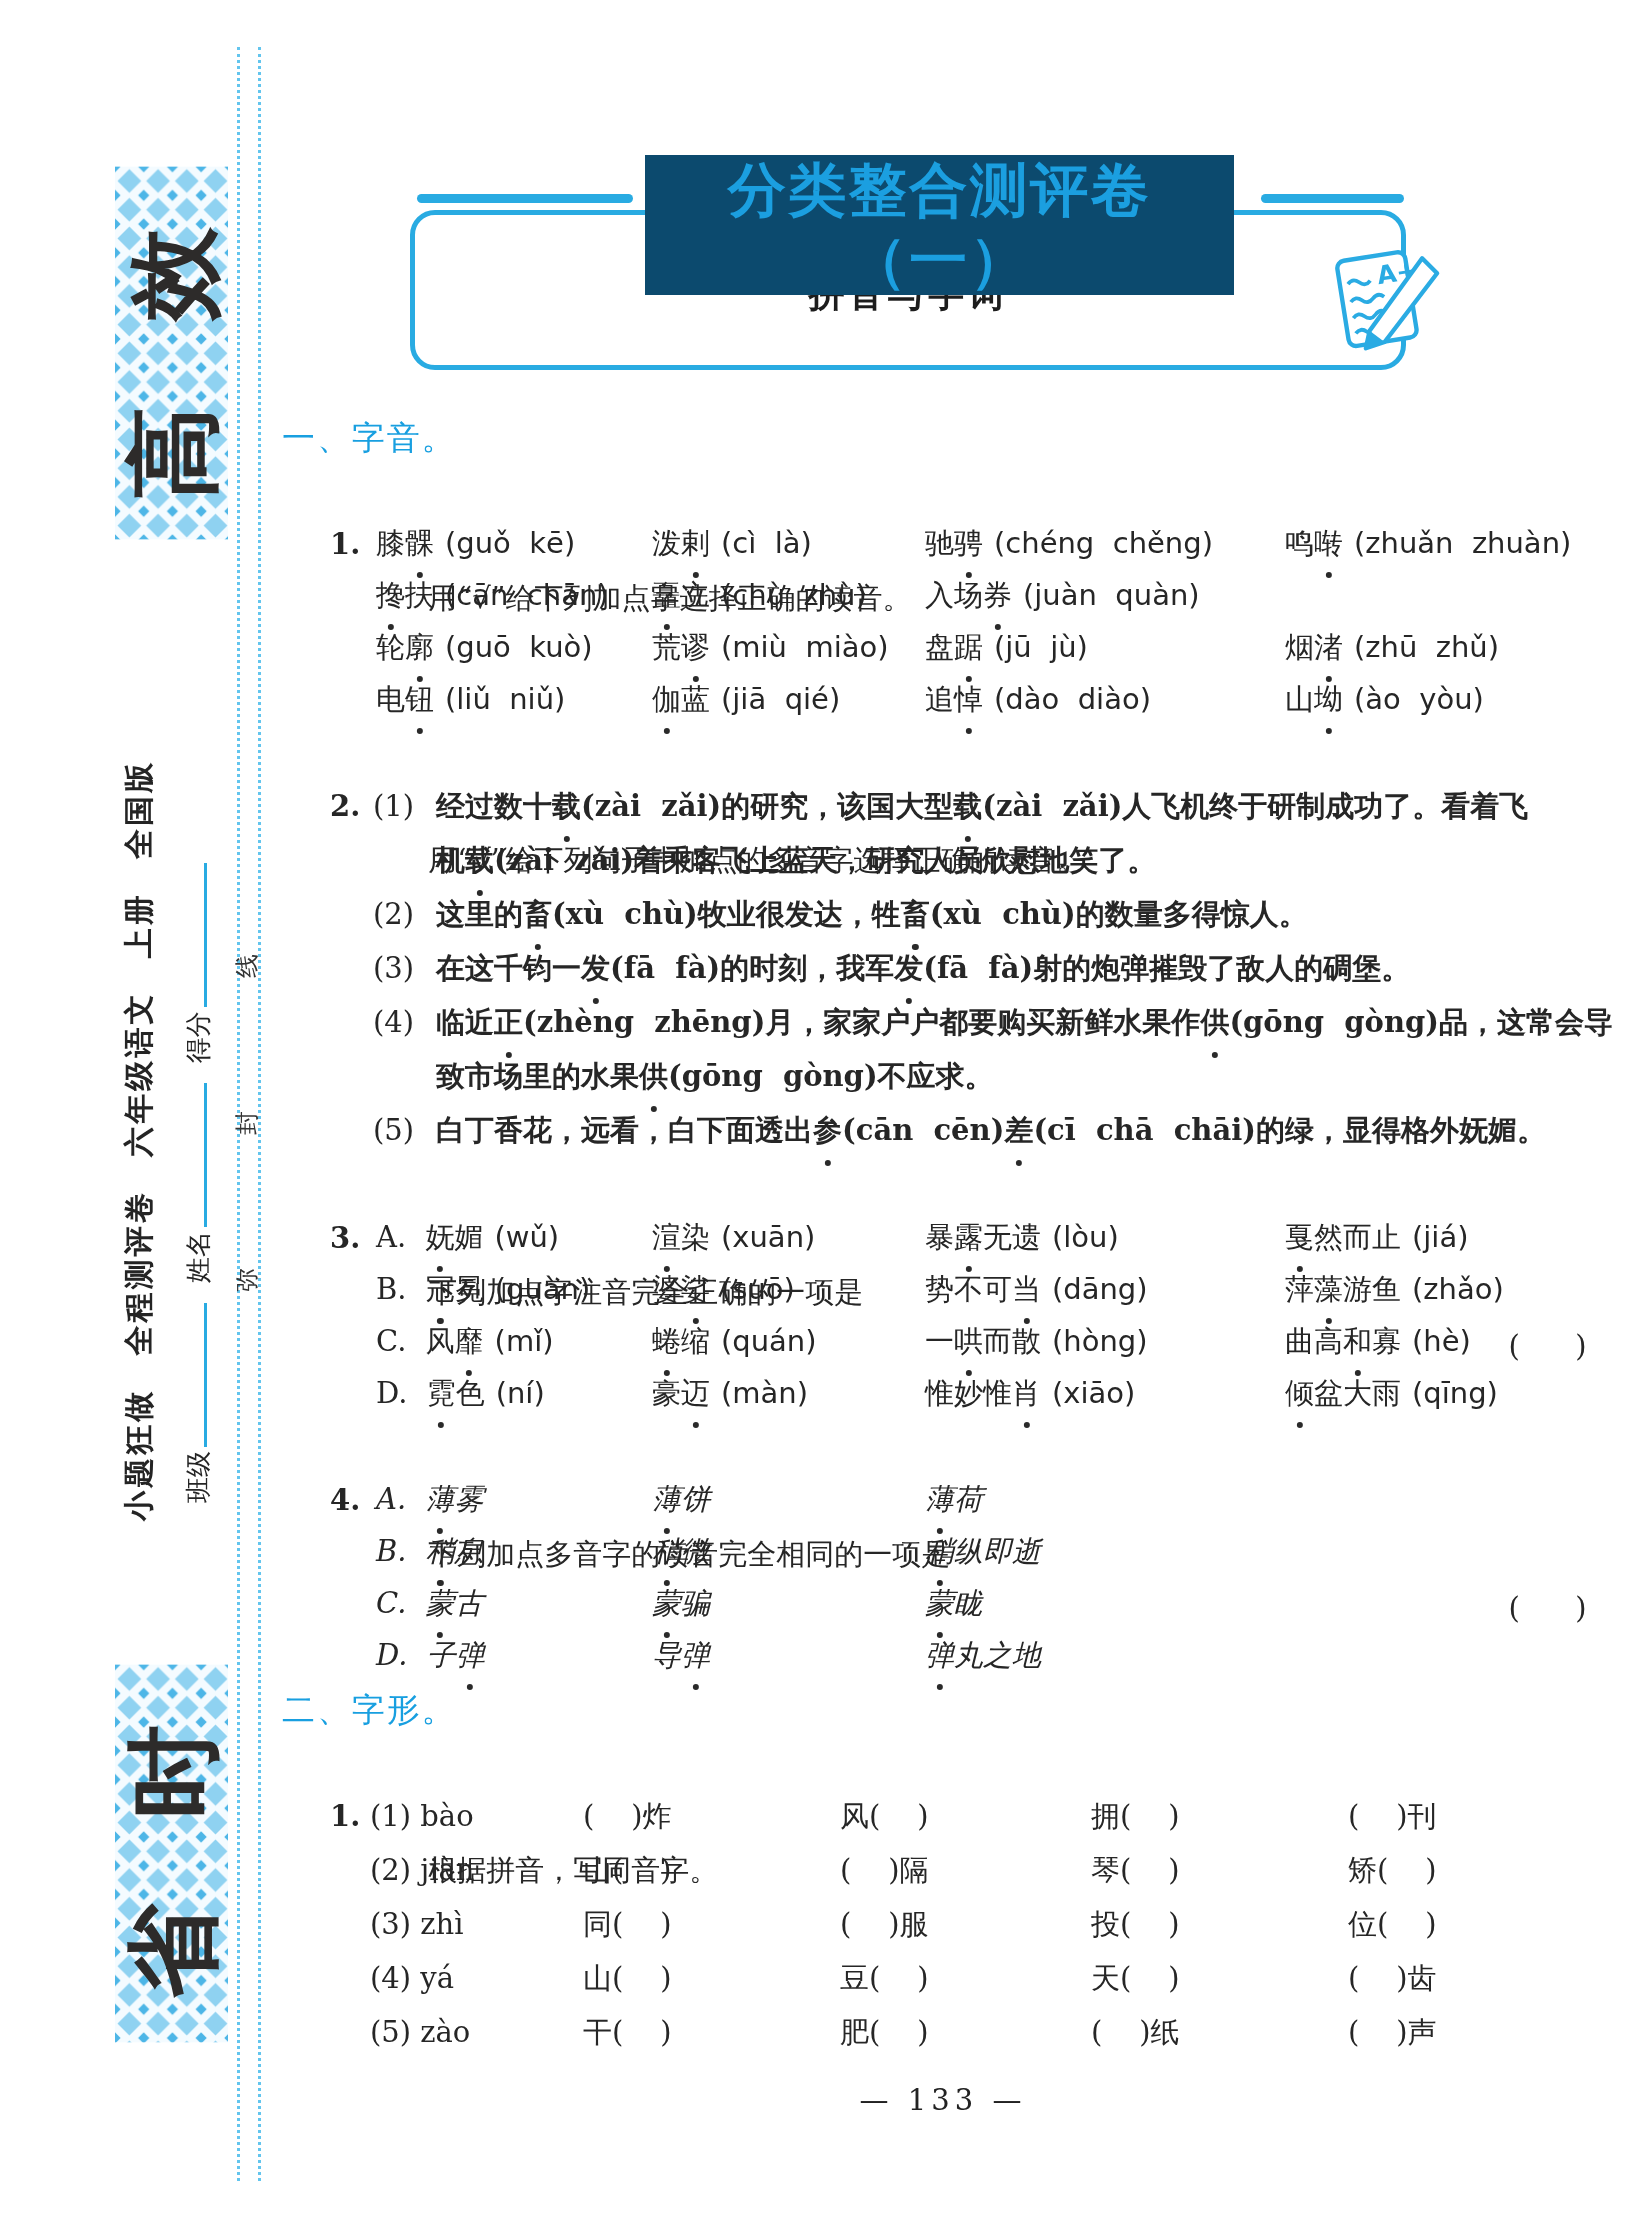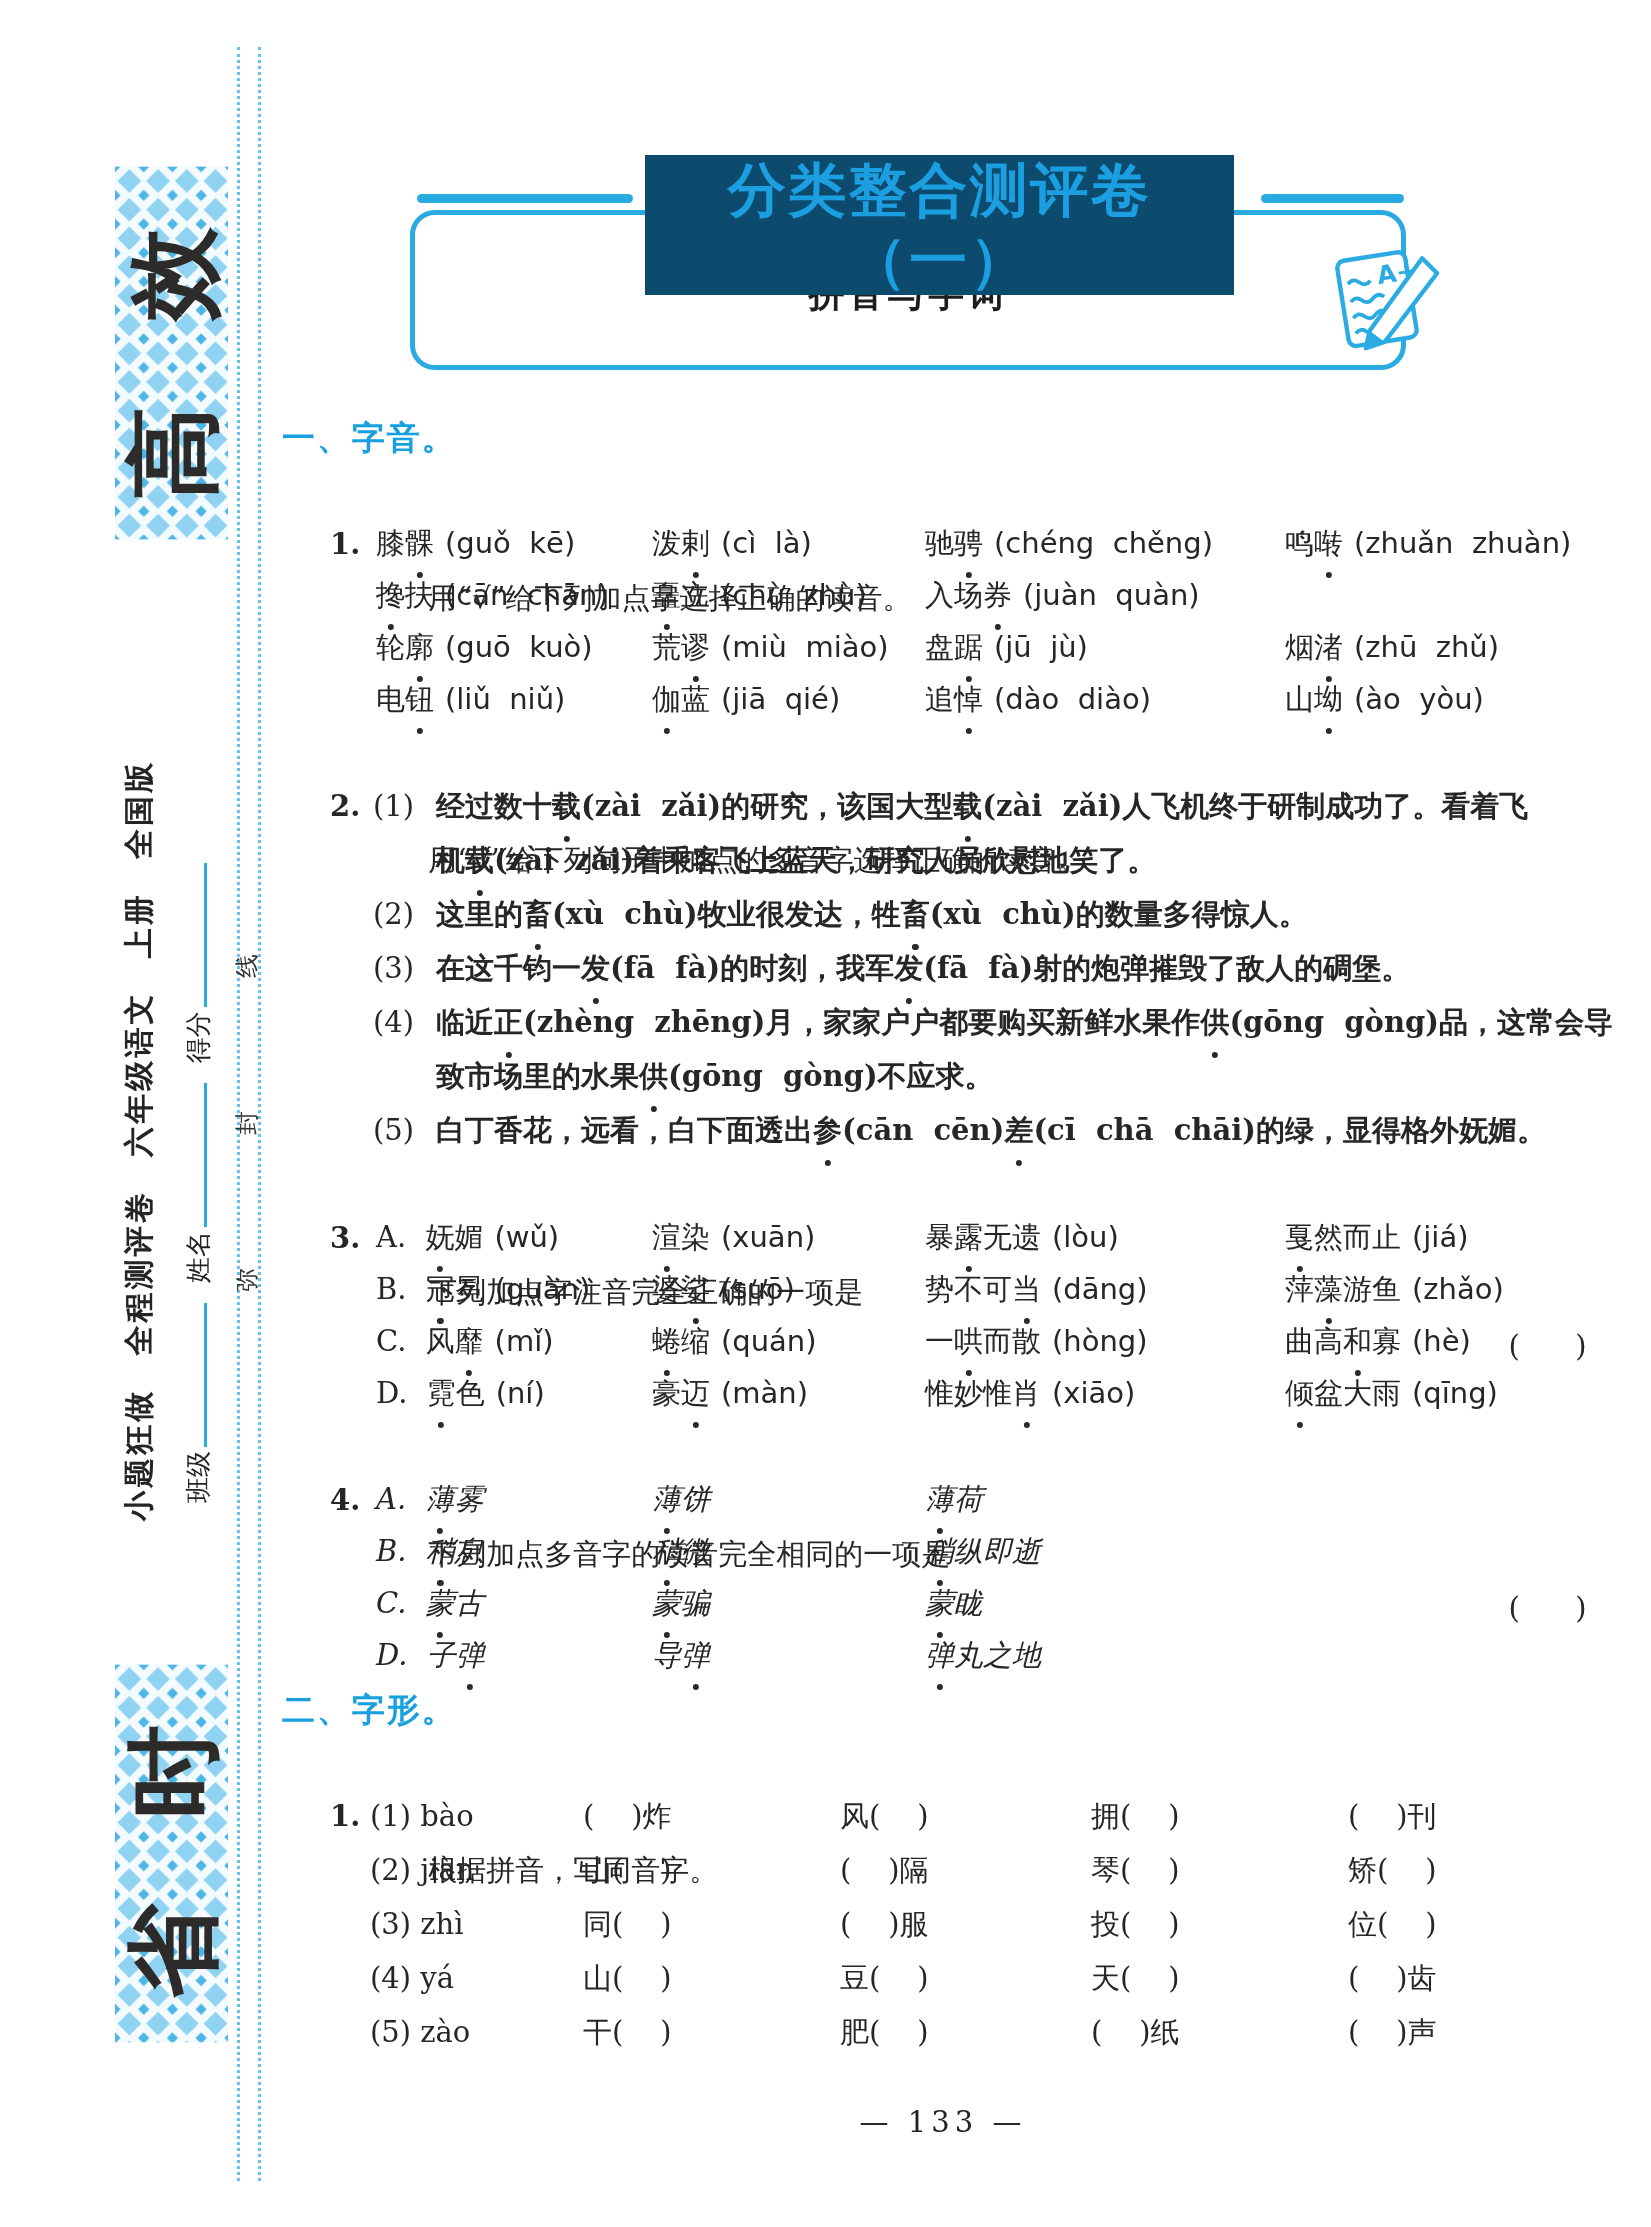--- a/index.html
+++ b/index.html
@@ -35,41 +35,41 @@
   .htitle{position:absolute;left:645px;top:155px;width:589px;text-align:center;z-index:3;
         background:#0c4a6e;font-family:"DejaVu Sans",sans-serif;font-weight:900;font-size:58px;
         line-height:70px;letter-spacing:2.5px;color:#1b9fe0;}
   .hbox{position:absolute;left:410px;top:210px;width:986px;height:150px;
         border:5px solid #29abe2;border-radius:25px;z-index:2;background:#fff;}
   .hsub{margin-top:55px;text-align:center;font-size:36px;font-weight:bold;letter-spacing:3.8px;color:#1d1d1d;}
   .hicon{position:absolute;left:1327px;top:237px;z-index:4;}
 
   
   .main{position:absolute;left:282px;top:412px;width:1322px;}
-  .sec-h{font-family:"DejaVu Sans",sans-serif;font-size:33px;font-weight:bold;color:#189fe0;
+  .sec-h{font-family:"DejaVu Sans",sans-serif;font-size:33px;font-weight:normal;color:#189fe0;
         height:51px;line-height:51px;letter-spacing:1.9px;}
   .sec2{margin-top:3px;}
   .q-line{position:relative;padding-left:91px;height:54px;line-height:54px;font-size:29px;white-space:pre;}
   .qnum{position:absolute;left:48px;font-weight:bold;}
   .bracket{position:absolute;right:17.5px;white-space:pre;}
   .grid{display:grid;height:52px;line-height:52px;font-size:29px;align-items:start;}
   .g4{grid-template-columns:276px 273px 360px 1fr;padding-left:94px;}
   .g3{grid-template-columns:276px 273px 1fr;padding-left:94px;font-style:italic;}
   .gs2{grid-template-columns:213px 257px 251px 257px 1fr;padding-left:88px;height:54px;line-height:54px;}
   .cell{white-space:pre;}
   .letter{margin-right:10px;}
   .witem{white-space:pre;}
   .pin{font-family:"DejaVu Sans",sans-serif;white-space:pre;margin-left:11px;}
   .dotted{position:relative;display:inline-block;}
   .dotted::after{content:"";position:absolute;left:50%;bottom:-8.8px;transform:translateX(-50%);
         width:6.3px;height:6.3px;border-radius:50%;background:#2a2a2a;}
   .sent{position:relative;padding-left:154px;font-size:29px;}
   .snum{position:absolute;left:91px;top:0;height:54px;line-height:54px;}
   .sline{height:54px;line-height:54px;white-space:pre;font-weight:bold;}
-  .footer{margin-top:46px;text-align:center;font-size:29px;letter-spacing:5px;color:#222;}
+  .footer{margin-top:24px;text-align:center;font-size:29px;letter-spacing:5px;color:#222;}
 </style>
 </head>
 <body>
 
 <div class="page">
 
   <svg class="strip strip-top" width="113" height="374" viewBox="0 0 181 597">
     <defs>
       <pattern id="dmA" width="46" height="46" patternUnits="userSpaceOnUse">
         <rect width="46" height="46" fill="#f4fbff"></rect>

